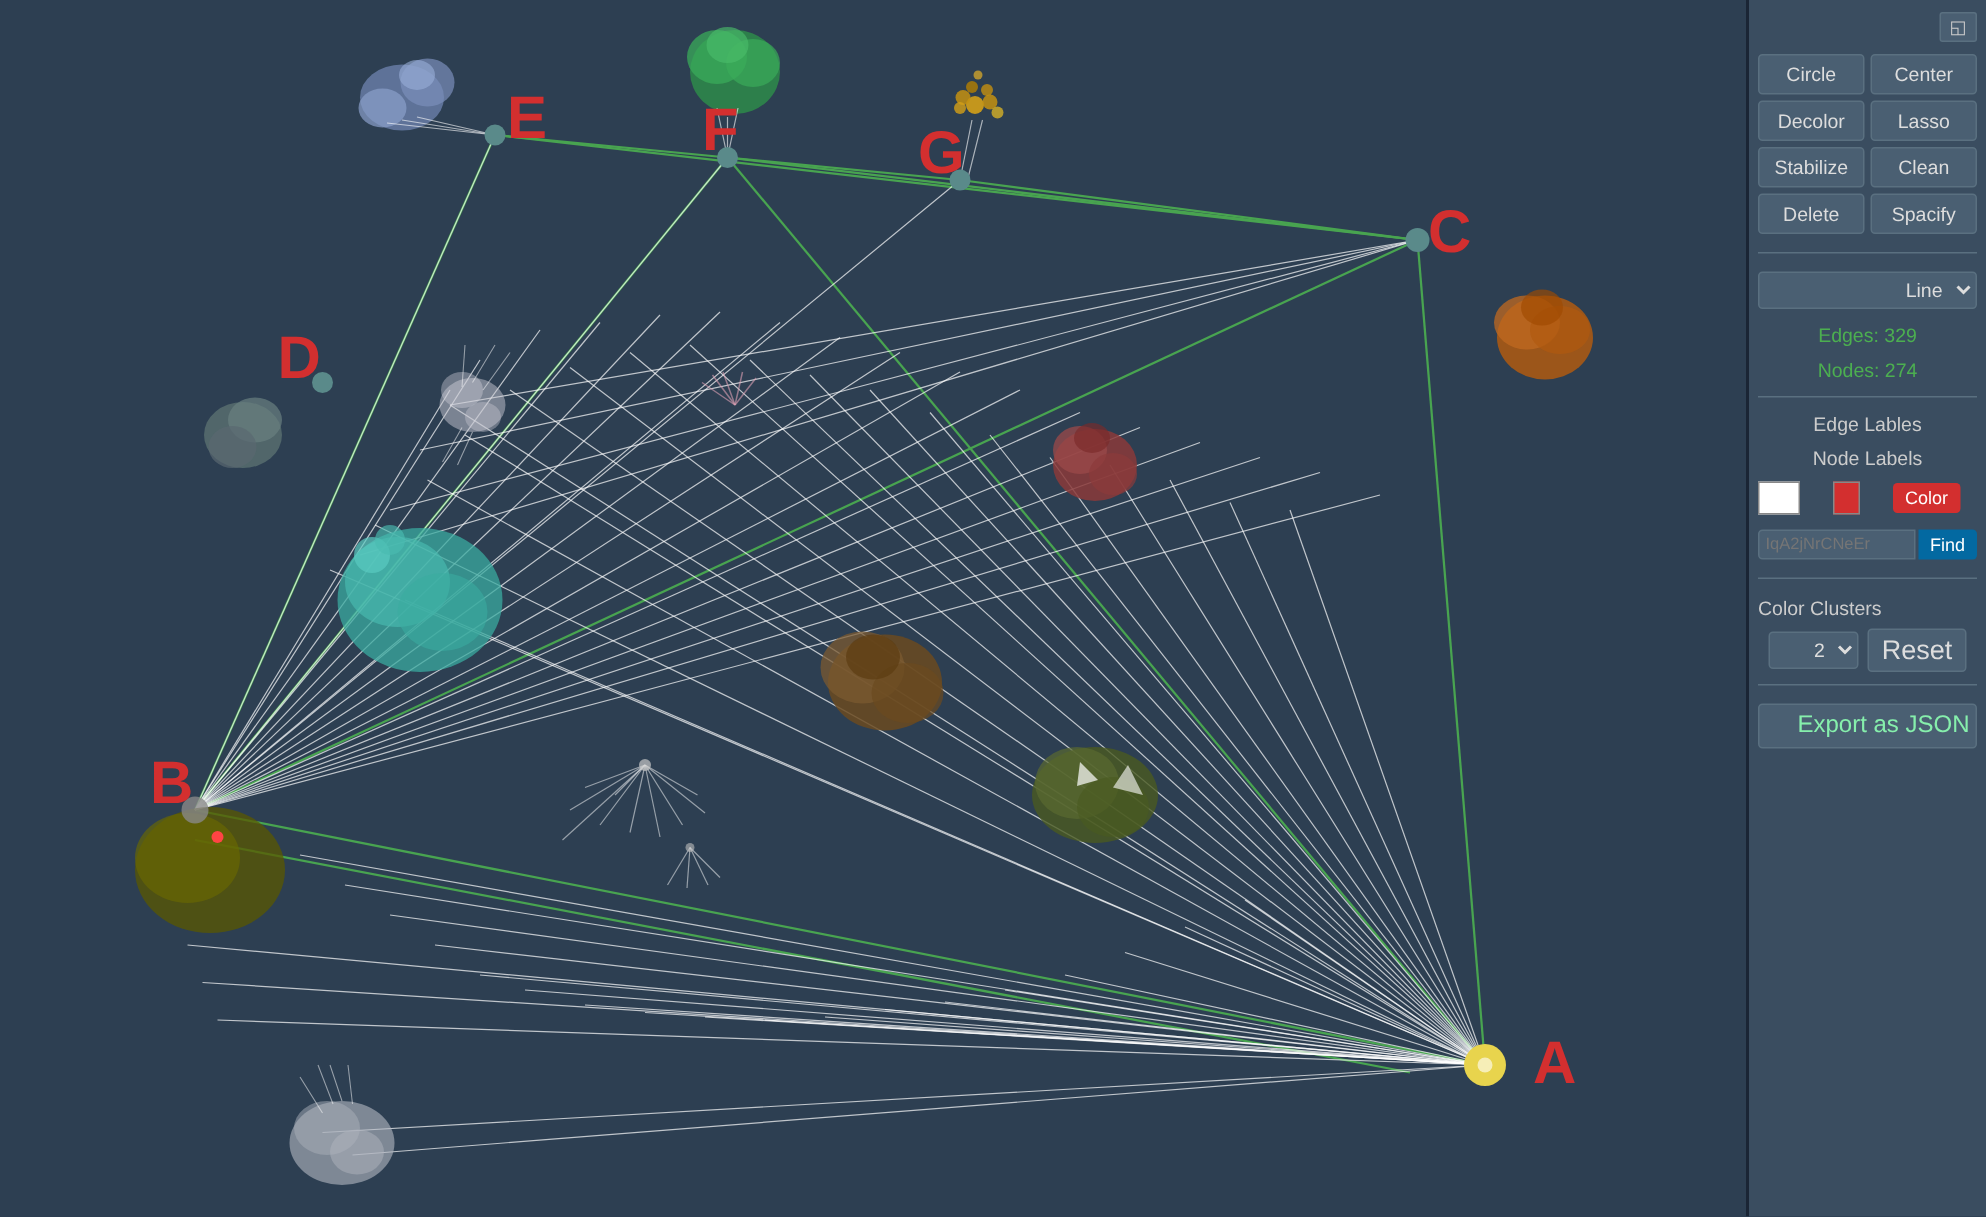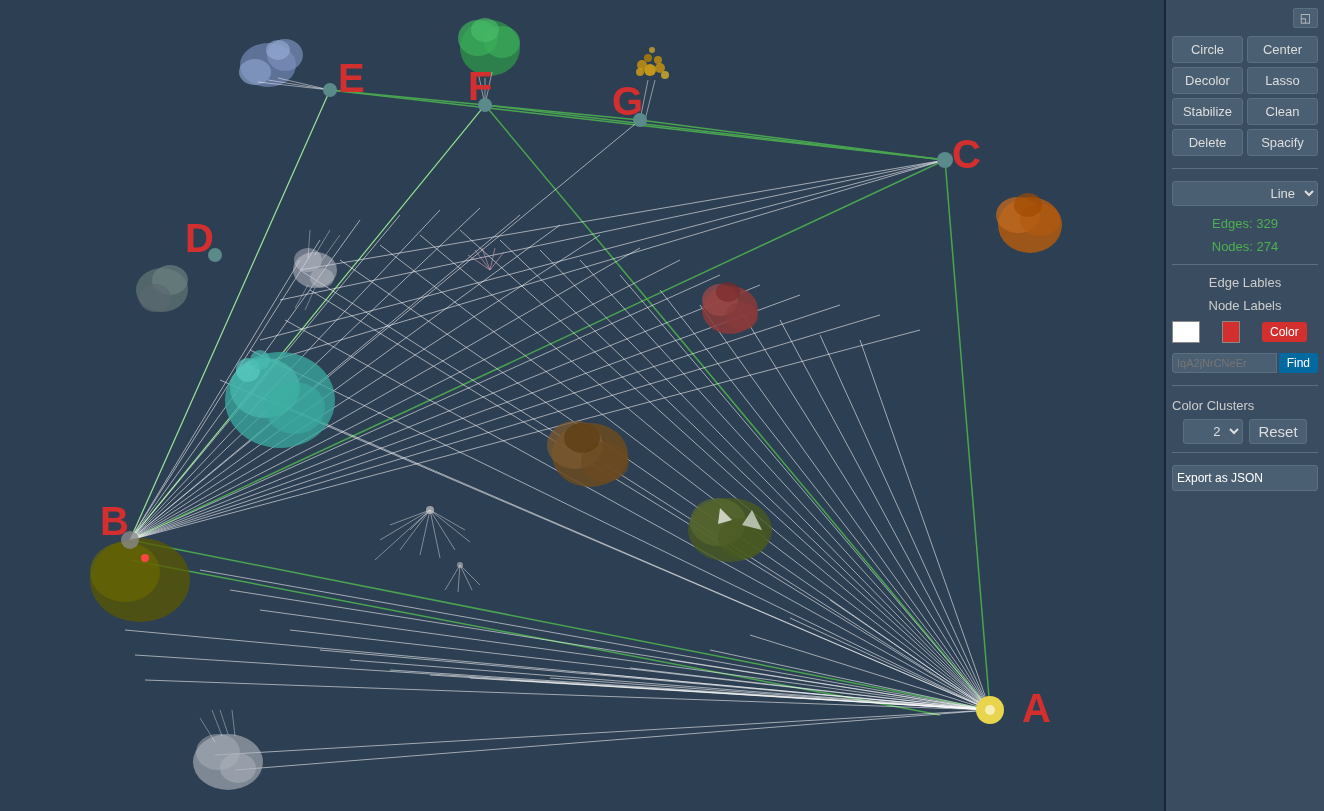--- a/index.html
+++ b/index.html
@@ -152,33 +152,33 @@
       justify-content: center;
     }
     .cluster-select {
       width: 60px;
     }
     .reset-btn {
       background: #4a5f72;
       border: 1px solid #5a7080;
       color: #ddd;
       padding: 3px 8px;
-      font-size: 15px;
+      font-size: 18px;
       border-radius: 3px;
       cursor: pointer;
     }
     .export-btn {
       background: #4a5f72;
       border: 1px solid #5a7080;
-      color: #ffffff;
+      color: #86efac;
       padding: 5px 4px;
-      font-size: 12px;
+      font-size: 16px;
       border-radius: 3px;
       cursor: pointer;
-      text-align: left;
+      text-align: right;
       margin-top: 4px;
     }
     .node-label {
       font-size: 40px;
       font-weight: bold;
       fill: #d32f2f;
       font-family: sans-serif;
     }
     .divider {
       border: none;

